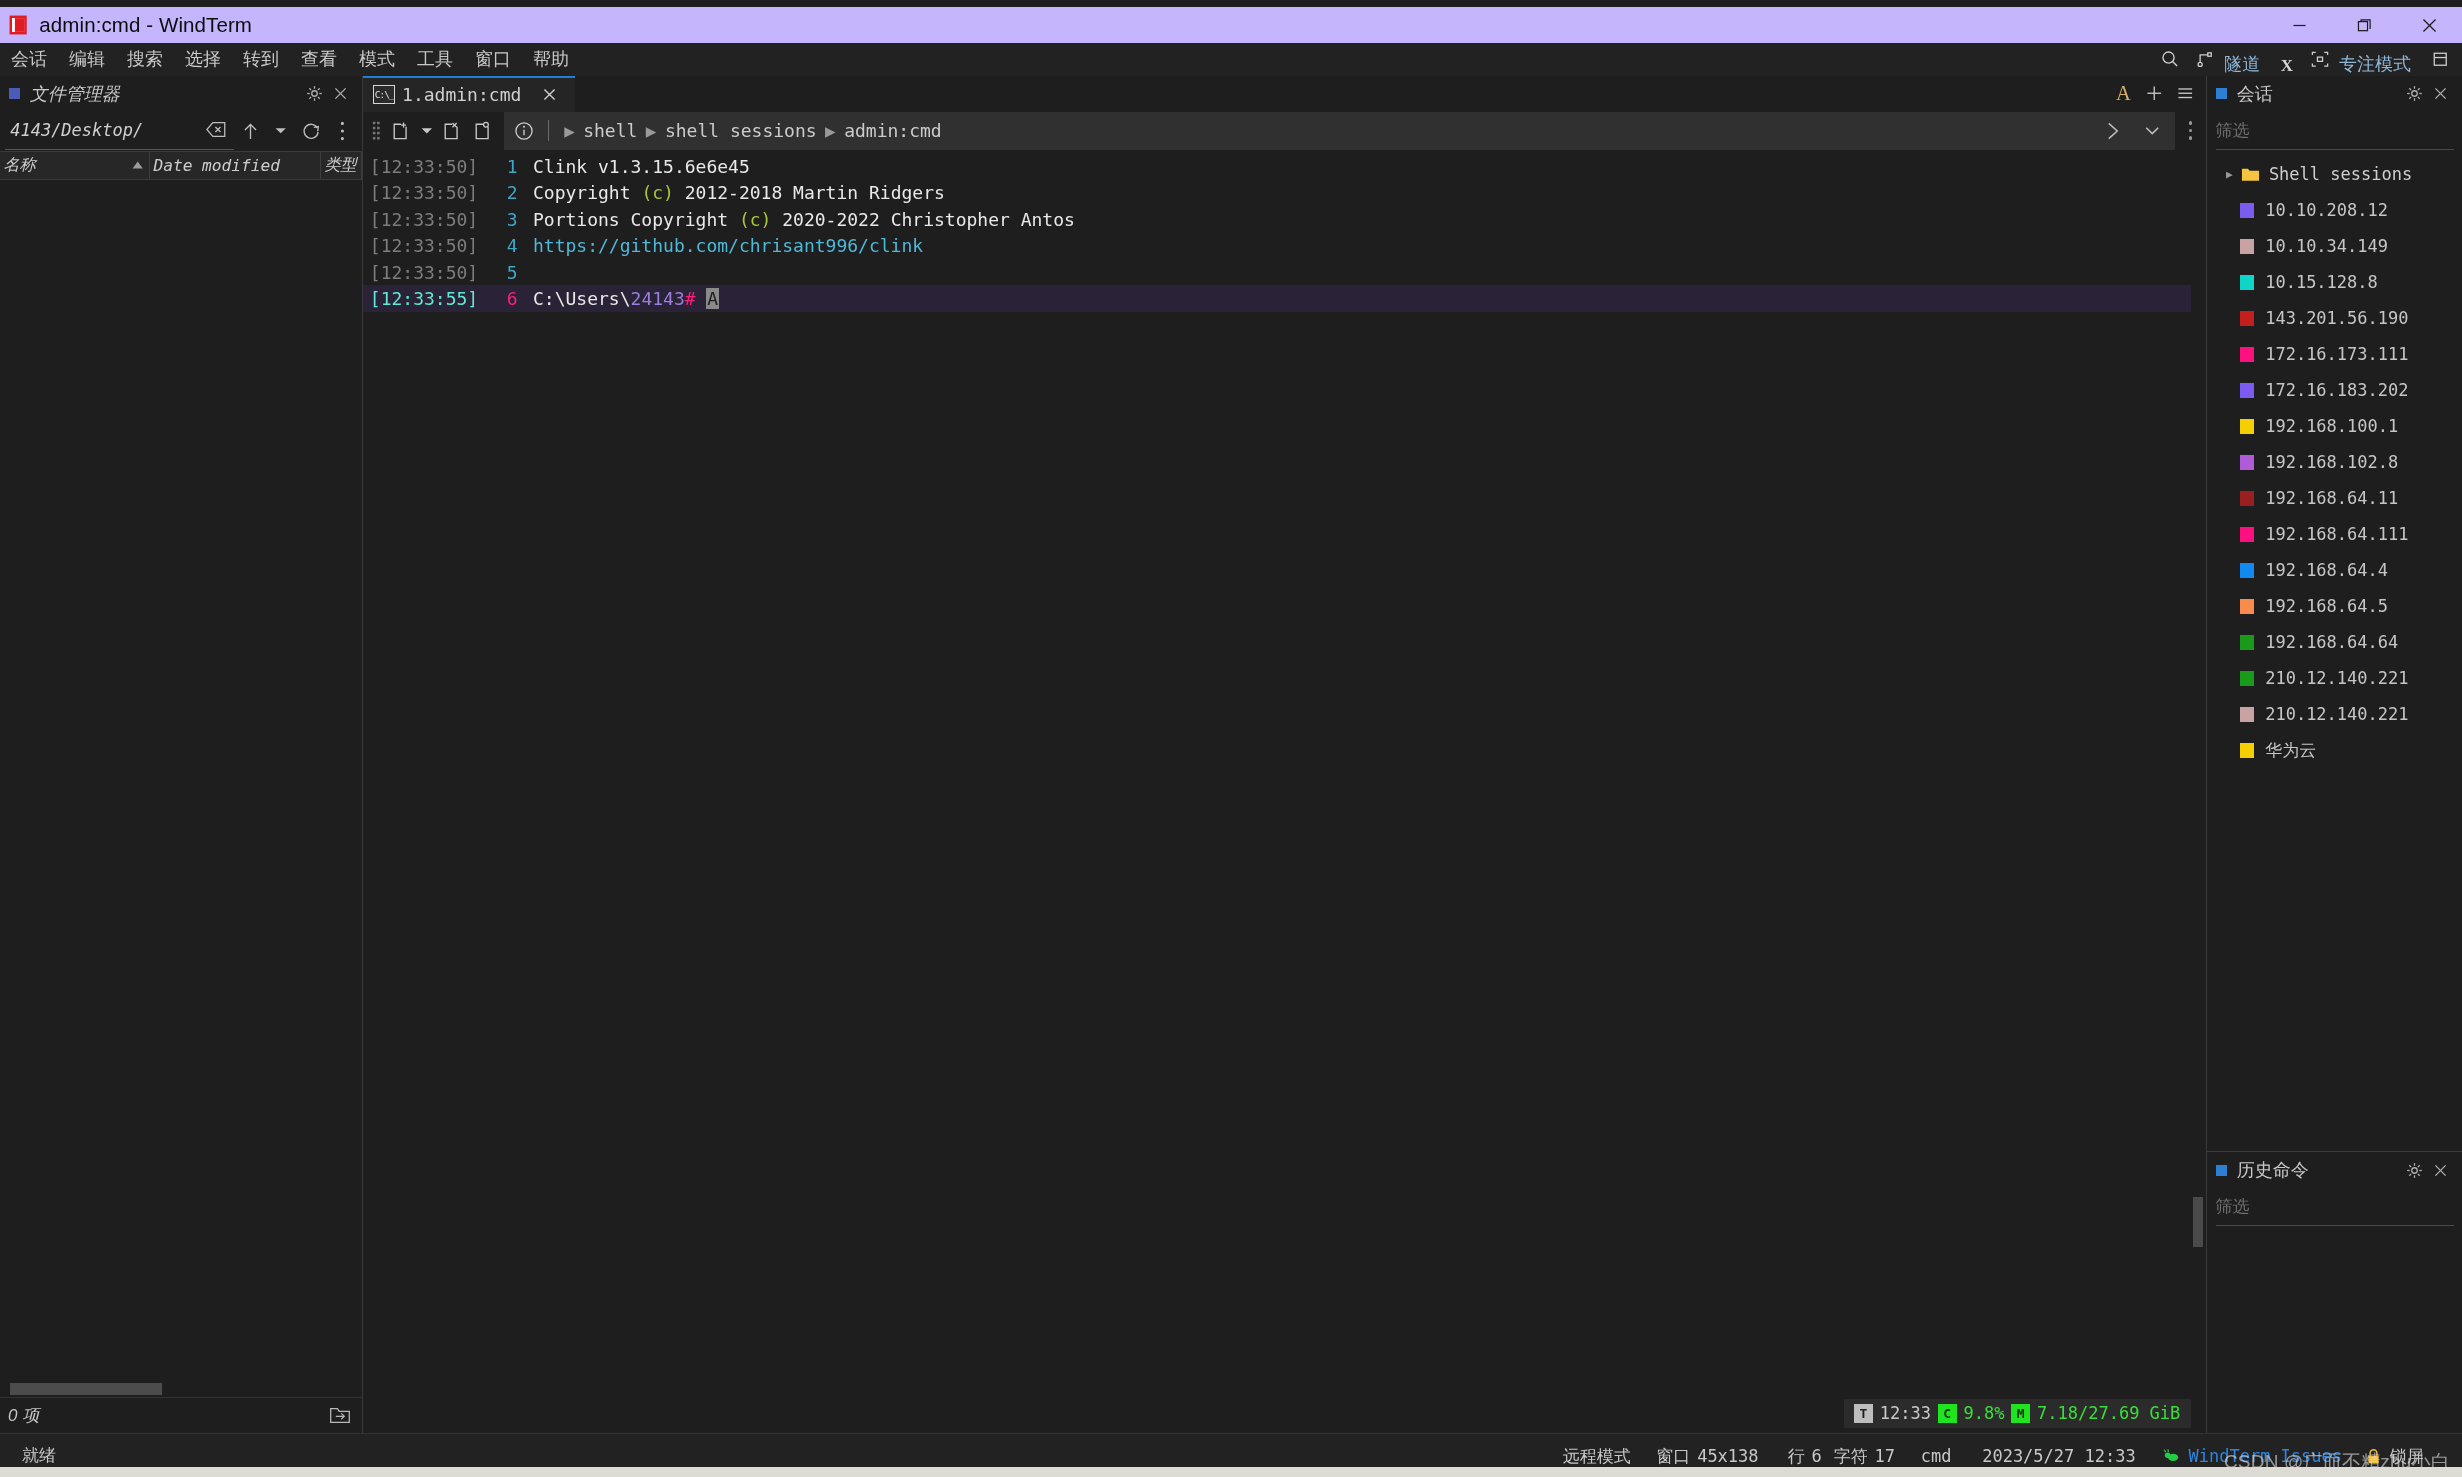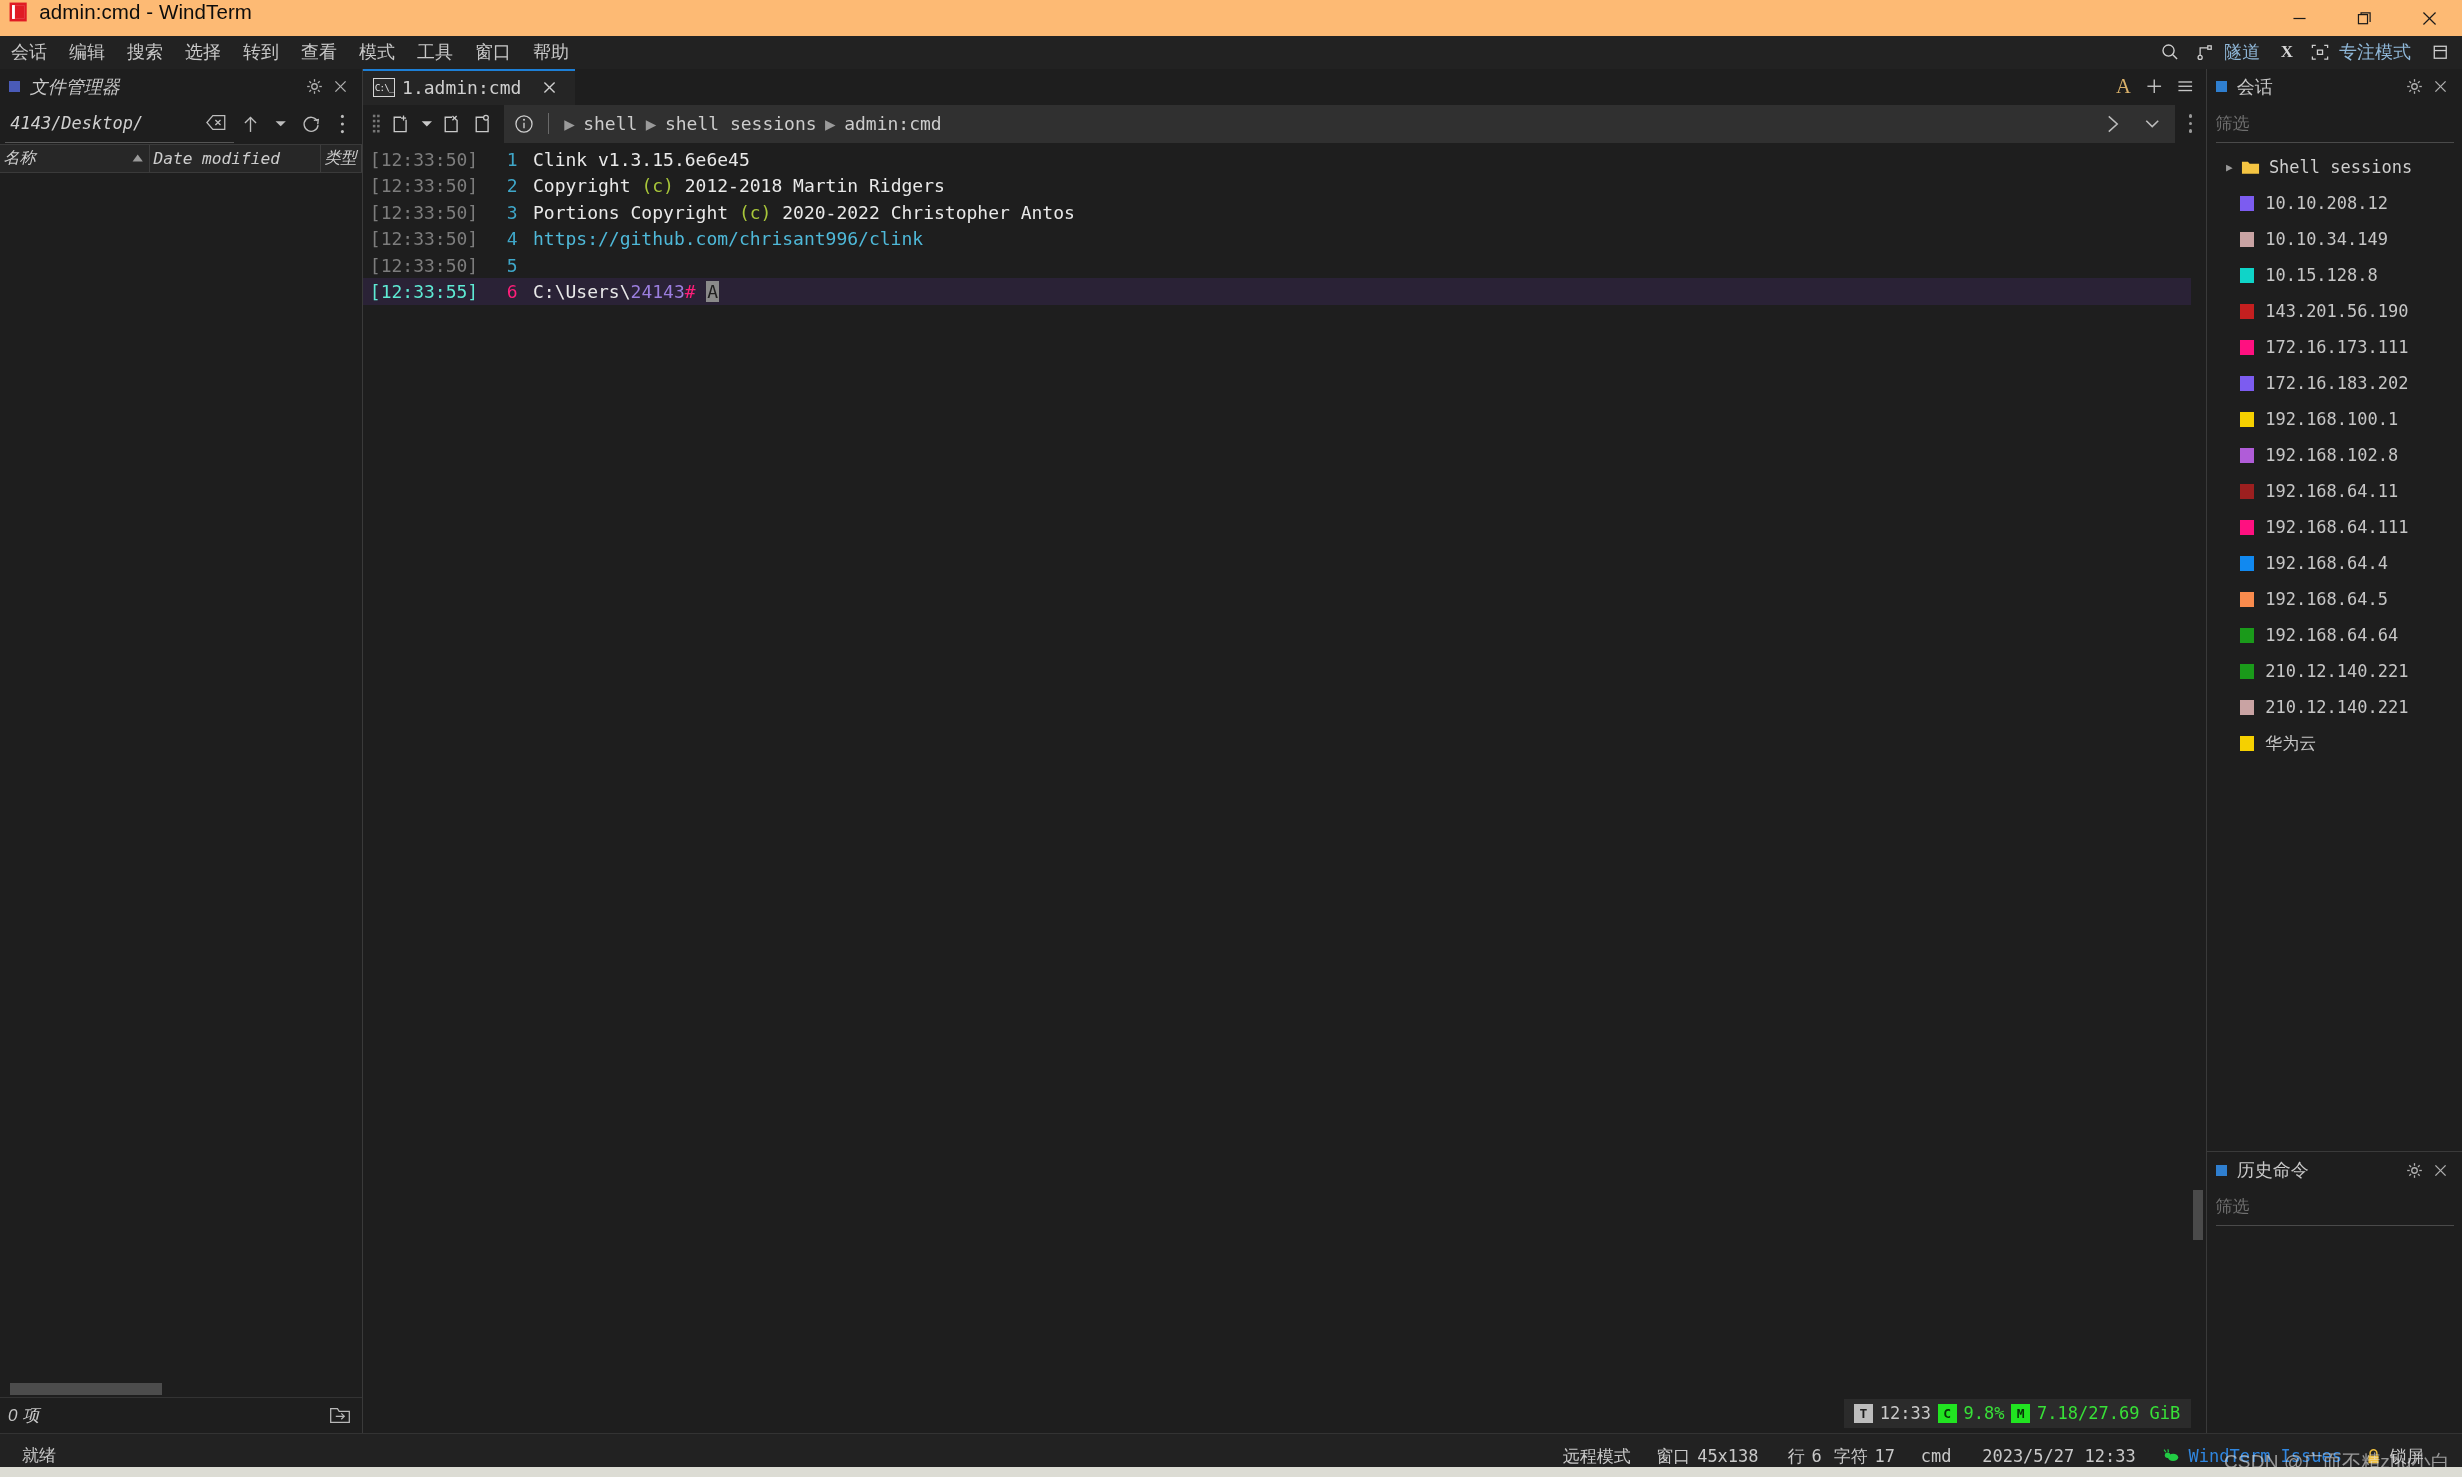--- a/index.html
+++ b/index.html
@@ -6,37 +6,37 @@
   html, body {
     width: 2462px; height: 1477px;
     background: #1e1e1e;
     font-family: "Liberation Sans", sans-serif;
     overflow: hidden;
   }
   .app { position: relative; width: 2462px; height: 1477px; display: flex; flex-direction: column; }
 
   
   .titlebar {
-    height: 36px; background: #fdba74; flex: 0 0 36px;
-    display: flex; align-items: flex-start; position: relative;
+    height: 36px; background: #c4b5fd; flex: 0 0 36px;
+    display: flex; align-items: center; position: relative; margin-top: 7px;
   }
   .tb-logo { width: 24px; height: 24px; margin-left: 6.8px; position: relative; flex:0 0 24px;}
   .tb-logo svg { display:block; }
   .tb-title { font-size: 20.5px; color: #0c0c0c; margin-left: 8.5px; letter-spacing: 0.1px; }
   .tb-winbtns { position: absolute; right: 0; top: 0; height: 36px; display: flex; }
   .tb-btn { width: 65px; height: 36px; display: flex; align-items: center; justify-content: center; color: #1b1b1b; }
   .tb-btn svg { display: block; }
 
   
   .menubar {
     height: 32.5px; flex: 0 0 32.5px; background: #222222;
     display: flex; align-items: center; position: relative;
   }
   .menu-item { color: #c8c8c8; font-size: 18px; padding: 0 11px; line-height: 32.5px; }
-  .menubar-right { position: absolute; right: 5.1px; top: 0; height: 32.5px; display: flex; align-items: center; gap: 1.7px; }
+  .menubar-right { position: absolute; right: 5.1px; top: 0; height: 32.5px; display: flex; align-items: flex-end; gap: 1.7px; }
   .mb-ico { width: 34px; height: 32.5px; display: flex; align-items: center; justify-content: center; color: #cfcfcf; }
   .mb-text { color: #8fb7d8; font-size: 18px; padding-right: 10.3px; }
   .mb-x { color: #d6d6d6; font-size: 17px; font-family: "Liberation Serif", serif; font-weight: 700; padding: 0 8.5px; }
 
   
   .bodyrow { flex: 1 1 auto; display: flex; min-height: 0; background: #1e1e1e; }
 
   
   .filemgr { width: 363px; flex: 0 0 363px; background: #1e1e1e; display: flex; flex-direction: column;
              border-right: 0.9px solid #3a3a3a; font-style: italic; }

